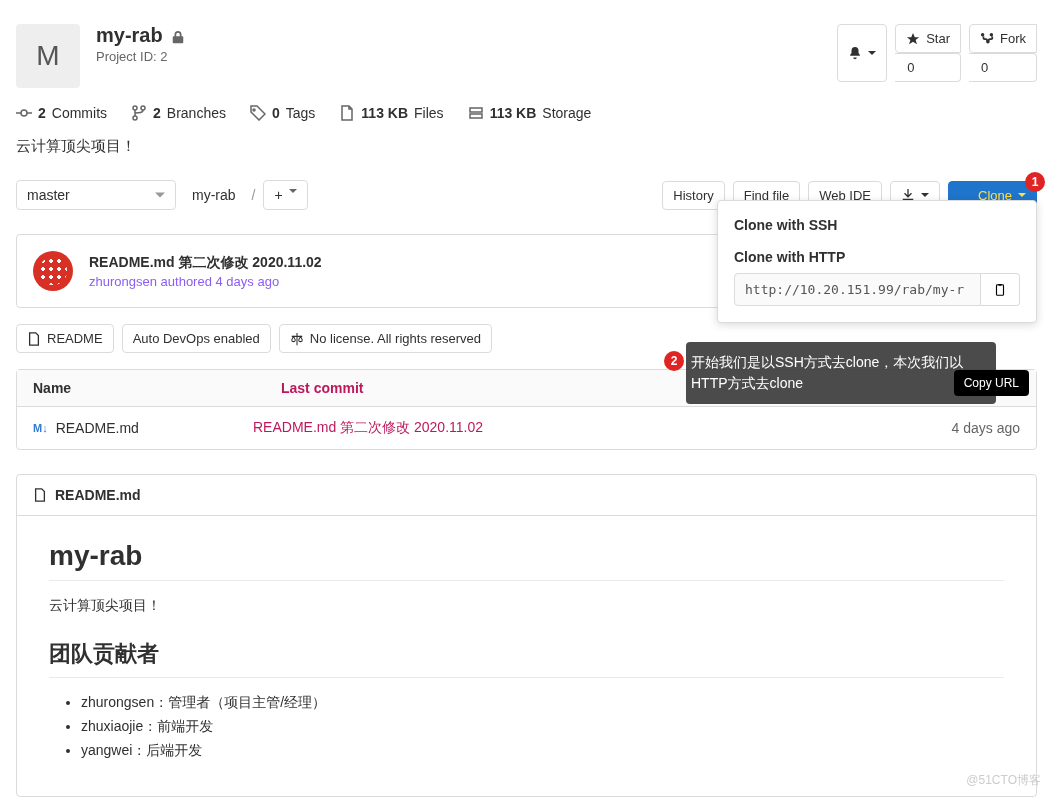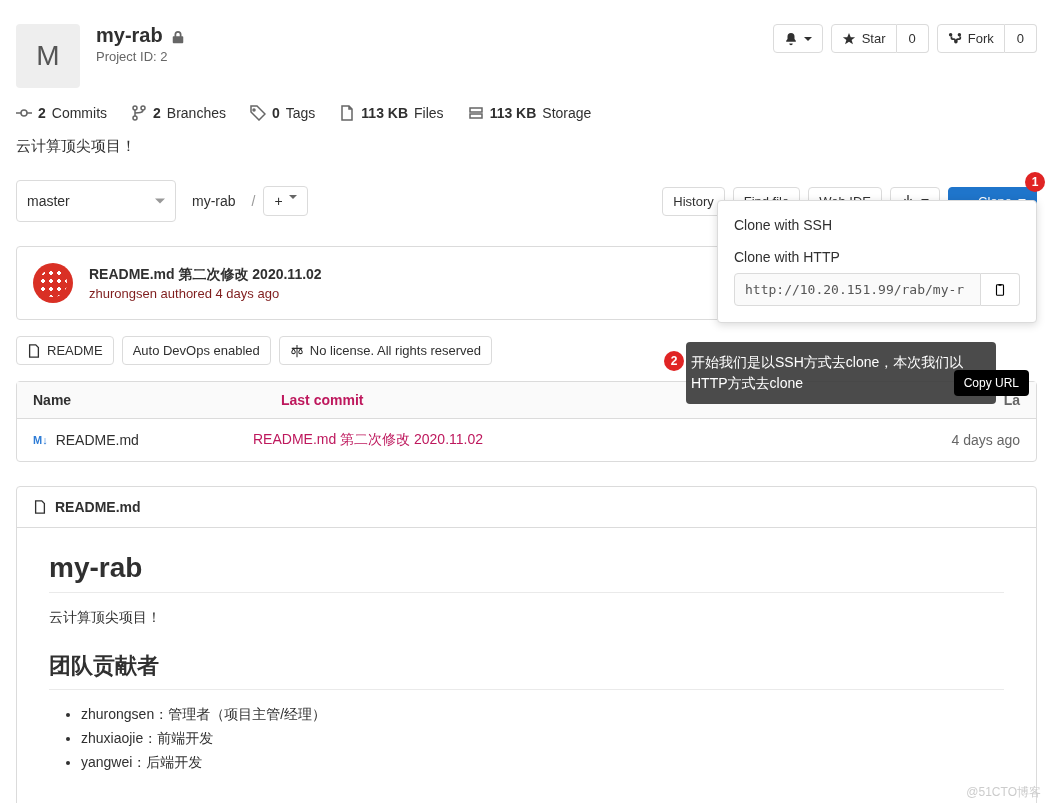--- a/index.html
+++ b/index.html
@@ -8,49 +8,49 @@
 
 
 .project-header { display: flex; align-items: flex-start; padding: 24px 0 16px; gap: 16px; }
 .avatar-box { width: 64px; height: 64px; background: #eee; border-radius: 4px; display: flex; align-items: center; justify-content: center; font-size: 28px; color: #555; }
 .project-title-wrap { flex: 1; }
 .project-title { font-size: 20px; font-weight: 600; display: flex; align-items: center; gap: 8px; }
 .lock-icon { color: #666; }
 .project-id { color: #666; font-size: 13px; margin-top: 2px; }
 .header-actions { display: flex; gap: 8px; }
 .btn { border: 1px solid #dbdbdb; background: #fff; border-radius: 4px; padding: 6px 10px; font-size: 13px; cursor: pointer; display: inline-flex; align-items: center; gap: 6px; color: #303030; }
-.btn-count { display: inline-flex; }
+.btn-count { display: inline-flex; flex-direction: column; }
 .btn-count .btn { border-radius: 4px 0 0 4px; }
 .btn-count .count { border: 1px solid #dbdbdb; border-left: none; border-radius: 0 4px 4px 0; padding: 6px 12px; font-size: 13px; }
 
 
 .stats-row { display: flex; gap: 24px; padding: 0 0 12px; align-items: center; color: #303030; font-size: 14px; }
 .stat-item { display: flex; align-items: center; gap: 6px; }
 .stat-item b { font-weight: 600; }
 .stat-icon { color: #666; }
 
 
 .description { padding: 4px 0 16px; font-size: 15px; }
 
 
 .controls-row { display: flex; gap: 8px; align-items: center; padding: 8px 0; }
-.branch-select { border: 1px solid #dbdbdb; border-radius: 4px; padding: 12px 10px; display: flex; align-items: center; gap: 40px; width: 160px; justify-content: space-between; cursor: pointer; }
+.branch-select { border: 1px solid #dbdbdb; border-radius: 4px; padding: 6px 10px; display: flex; align-items: center; gap: 40px; width: 160px; justify-content: space-between; cursor: pointer; }
 .breadcrumb-proj { padding: 0 8px; color: #303030; }
 .breadcrumb-sep { color: #999; }
 .plus-btn { border: 1px solid #dbdbdb; border-radius: 4px; padding: 6px 10px; display: flex; gap: 6px; cursor: pointer; }
 .spacer { flex: 1; }
-.btn-primary { background: #1f75cb; color: #ffffff; border-color: #1f75cb; padding-left: 29px; }
+.btn-primary { background: #1f75cb; color: #fde047; border-color: #1f75cb; padding-left: 29px; }
 
 
 .commit-card { border: 1px solid #dbdbdb; border-radius: 4px; padding: 16px; margin: 16px 0; display: flex; gap: 16px; align-items: center; }
 .commit-avatar { width: 40px; height: 40px; border-radius: 50%; background: #d93025; position: relative; }
 .commit-avatar::after { content: ""; position: absolute; inset: 6px; background: radial-gradient(circle, #fff 2px, transparent 2px); background-size: 8px 8px; border-radius: 50%; }
 .commit-info { flex: 1; }
 .commit-title { font-weight: 600; margin-bottom: 2px; }
-.commit-meta { color: #7f1d1d; font-size: 13px; }
+.commit-meta { color: #8b5cf6; font-size: 13px; }
 
 
 .info-btns { display: flex; gap: 8px; margin-bottom: 16px; }
 
 
 .files-table { border: 1px solid #dbdbdb; border-radius: 4px; width: 100%; }
 .files-table .thead { display: flex; background: #fafafa; border-bottom: 1px solid #dbdbdb; padding: 10px 16px; font-weight: 600; gap: 28px; }
 .files-table .trow { display: flex; padding: 12px 16px; align-items: center; border-bottom: 1px solid #eee; }
 .files-table .trow:last-child { border-bottom: none; }
 .col-name { flex: 0 0 220px; display: flex; align-items: center; gap: 8px; }
@@ -66,21 +66,21 @@
 .readme-body h1 { font-size: 28px; font-weight: 600; border-bottom: 1px solid #eaeaea; padding-bottom: 8px; margin-bottom: 16px; }
 .readme-body h2 { font-size: 22px; font-weight: 700; border-bottom: 1px solid #eaeaea; padding-bottom: 8px; margin: 24px 0 16px; }
 .readme-body p { margin: 12px 0; }
 .readme-body ul { padding-left: 32px; margin: 12px 0; }
 .readme-body li { margin: 6px 0; }
 
 
 .clone-dropdown { position: absolute; right: 16px; top: 200px; width: 320px; background: #fff; border: 1px solid #dbdbdb; border-radius: 4px; box-shadow: 0 2px 8px rgba(0,0,0,0.15); padding: 16px; z-index: 10; }
 .clone-section { margin-bottom: 16px; }
 .clone-section:last-child { margin-bottom: 0; }
-.clone-label { font-weight: 400; margin-bottom: 8px; font-size: 14px; }
+.clone-label { font-weight: 700; margin-bottom: 8px; font-size: 14px; }
 .clone-input-wrap { display: flex; }
 .clone-input { flex: 1; border: 1px solid #dbdbdb; border-radius: 4px 0 0 4px; padding: 8px 10px; font-family: monospace; font-size: 13px; color: #555; background: #fafafa; overflow: hidden; text-overflow: ellipsis; white-space: nowrap; }
 .copy-btn { border: 1px solid #dbdbdb; border-left: none; border-radius: 0 4px 4px 0; padding: 8px 12px; background: #fff; cursor: pointer; }
 
 
 .anno-badge { position: absolute; width: 20px; height: 20px; background: #e02424; color: #fff; border-radius: 50%; font-size: 12px; display: flex; align-items: center; justify-content: center; z-index: 30; font-weight: 600; }
 .anno-tooltip { position: absolute; background: rgba(60,60,60,0.92); color: #fff; padding: 10px 5px; border-radius: 4px; font-size: 14px; z-index: 25; line-height: 1.5; }
 .copy-tooltip { position: absolute; background: #000; color: #fff; padding: 6px 10px; border-radius: 4px; font-size: 12px; z-index: 26; }
 
 .watermark { position: absolute; right: 12px; bottom: 8px; color: #ccc; font-size: 12px; }

